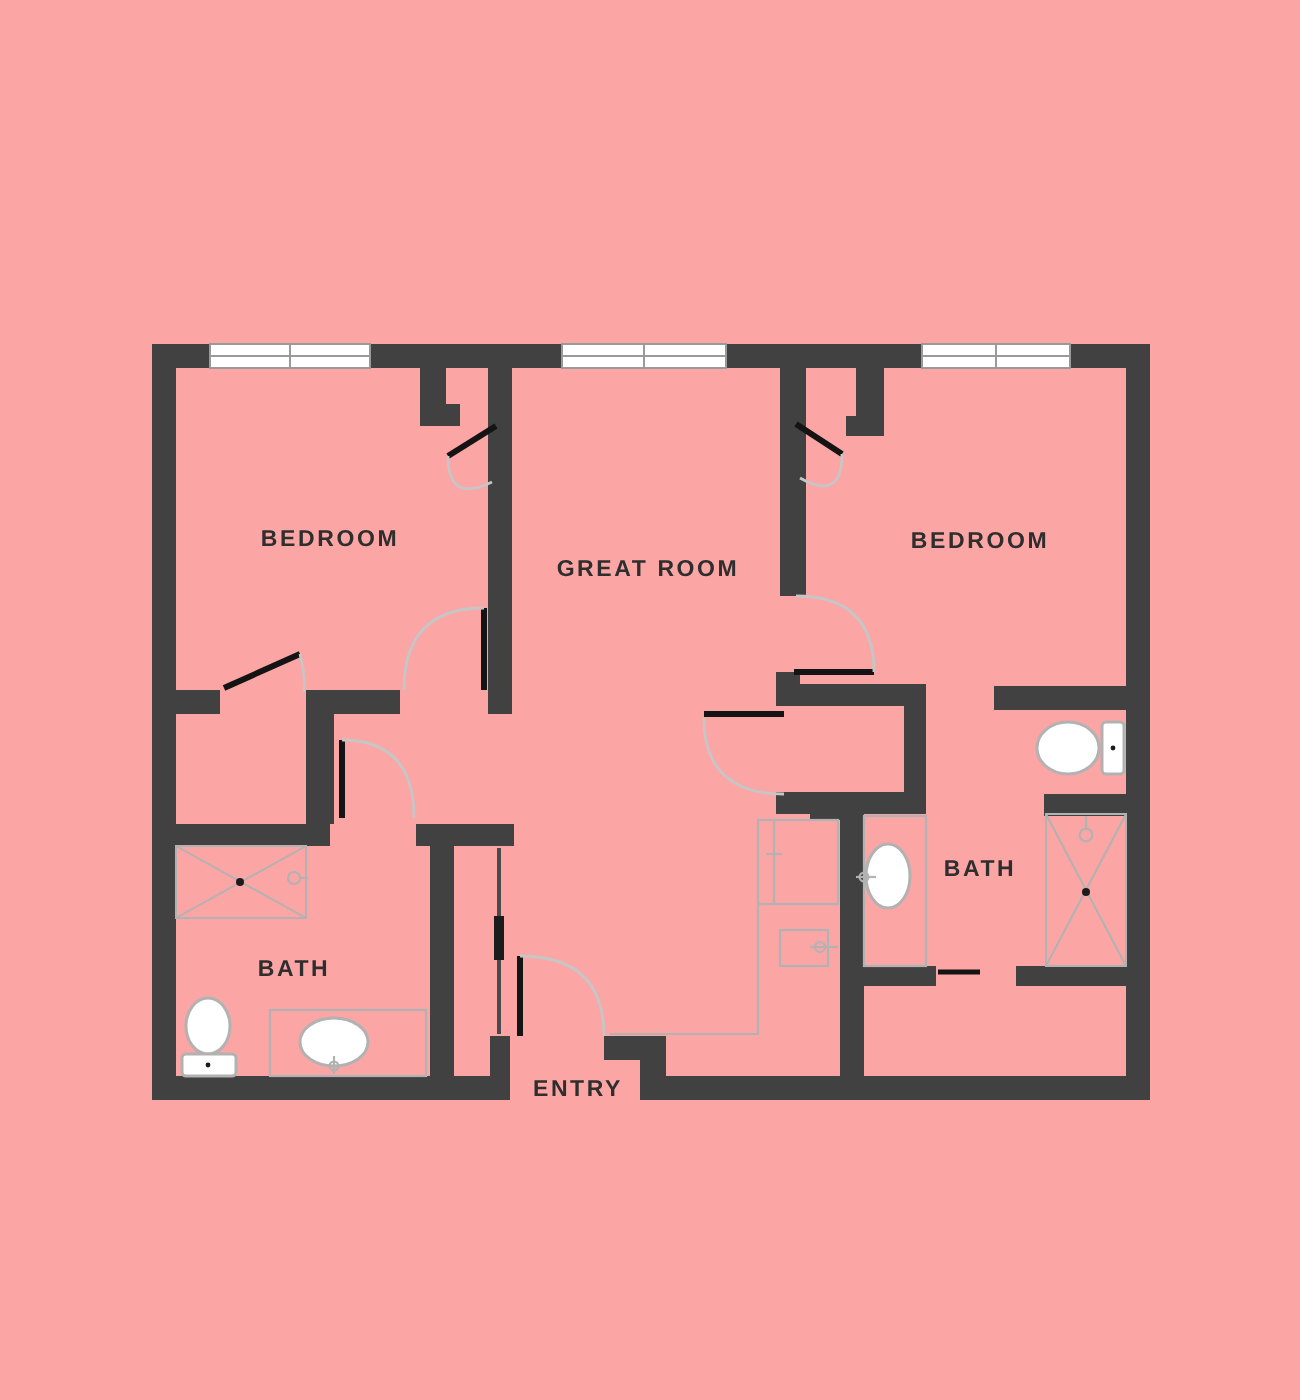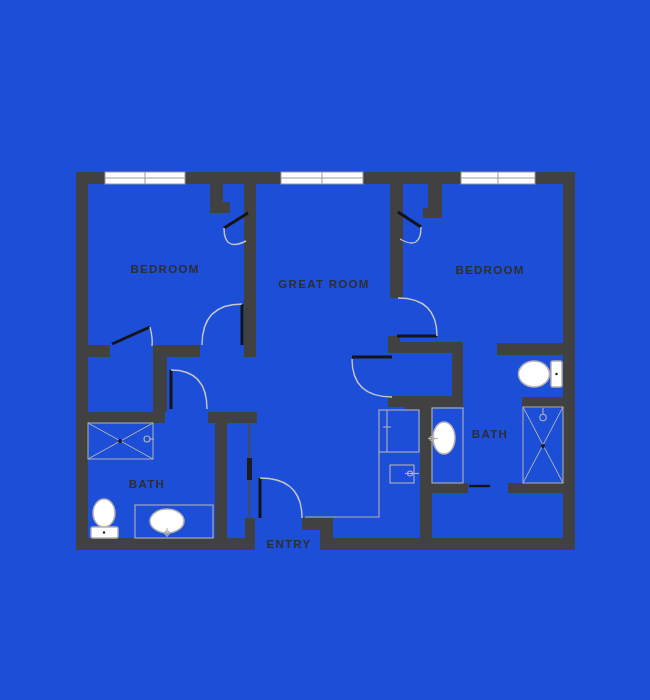--- a/index.html
+++ b/index.html
@@ -1,16 +1,16 @@
 <!DOCTYPE html>
 <html style="--wall: #414141; --door: #141414; --swing-arc: #c6c6c6; --fixture: #b2b2b2; --window-line: #9a9a9a; --label: #2e2e2e; --background: #ffffff;"><head>
 <meta charset="utf-8">
 <style>
   html,body{margin:0;padding:0;background:#ffffff;width:650px;height:700px;overflow:hidden;}
-  .canvas-wrap{width:650px;height:700px;background:#1d4ed8;}
+  .canvas-wrap{width:650px;height:700px;background:#fca5a5;}
   svg{display:block;}
   .wall{fill:var(--wall,#414141);stroke:none;}
   .win{fill:#ffffff;stroke:var(--window-line,#9a9a9a);stroke-width:1;}
   .winline{stroke:var(--window-line,#9a9a9a);stroke-width:1;fill:none;}
   .leaf{stroke:var(--door,#141414);stroke-width:3;fill:none;stroke-linecap:butt;}
   .leaf-thin{stroke:var(--door,#141414);stroke-width:2.4;fill:none;}
   .arc{stroke:var(--swing-arc,#c6c6c6);stroke-width:1.4;fill:none;}
   .fix{stroke:var(--fixture,#b2b2b2);stroke-width:1.5;fill:#ffffff;}
   .fixthin{stroke:var(--fixture,#b2b2b2);stroke-width:1.1;fill:none;}
   .xline{stroke:var(--fixture,#b2b2b2);stroke-width:1;fill:none;}

